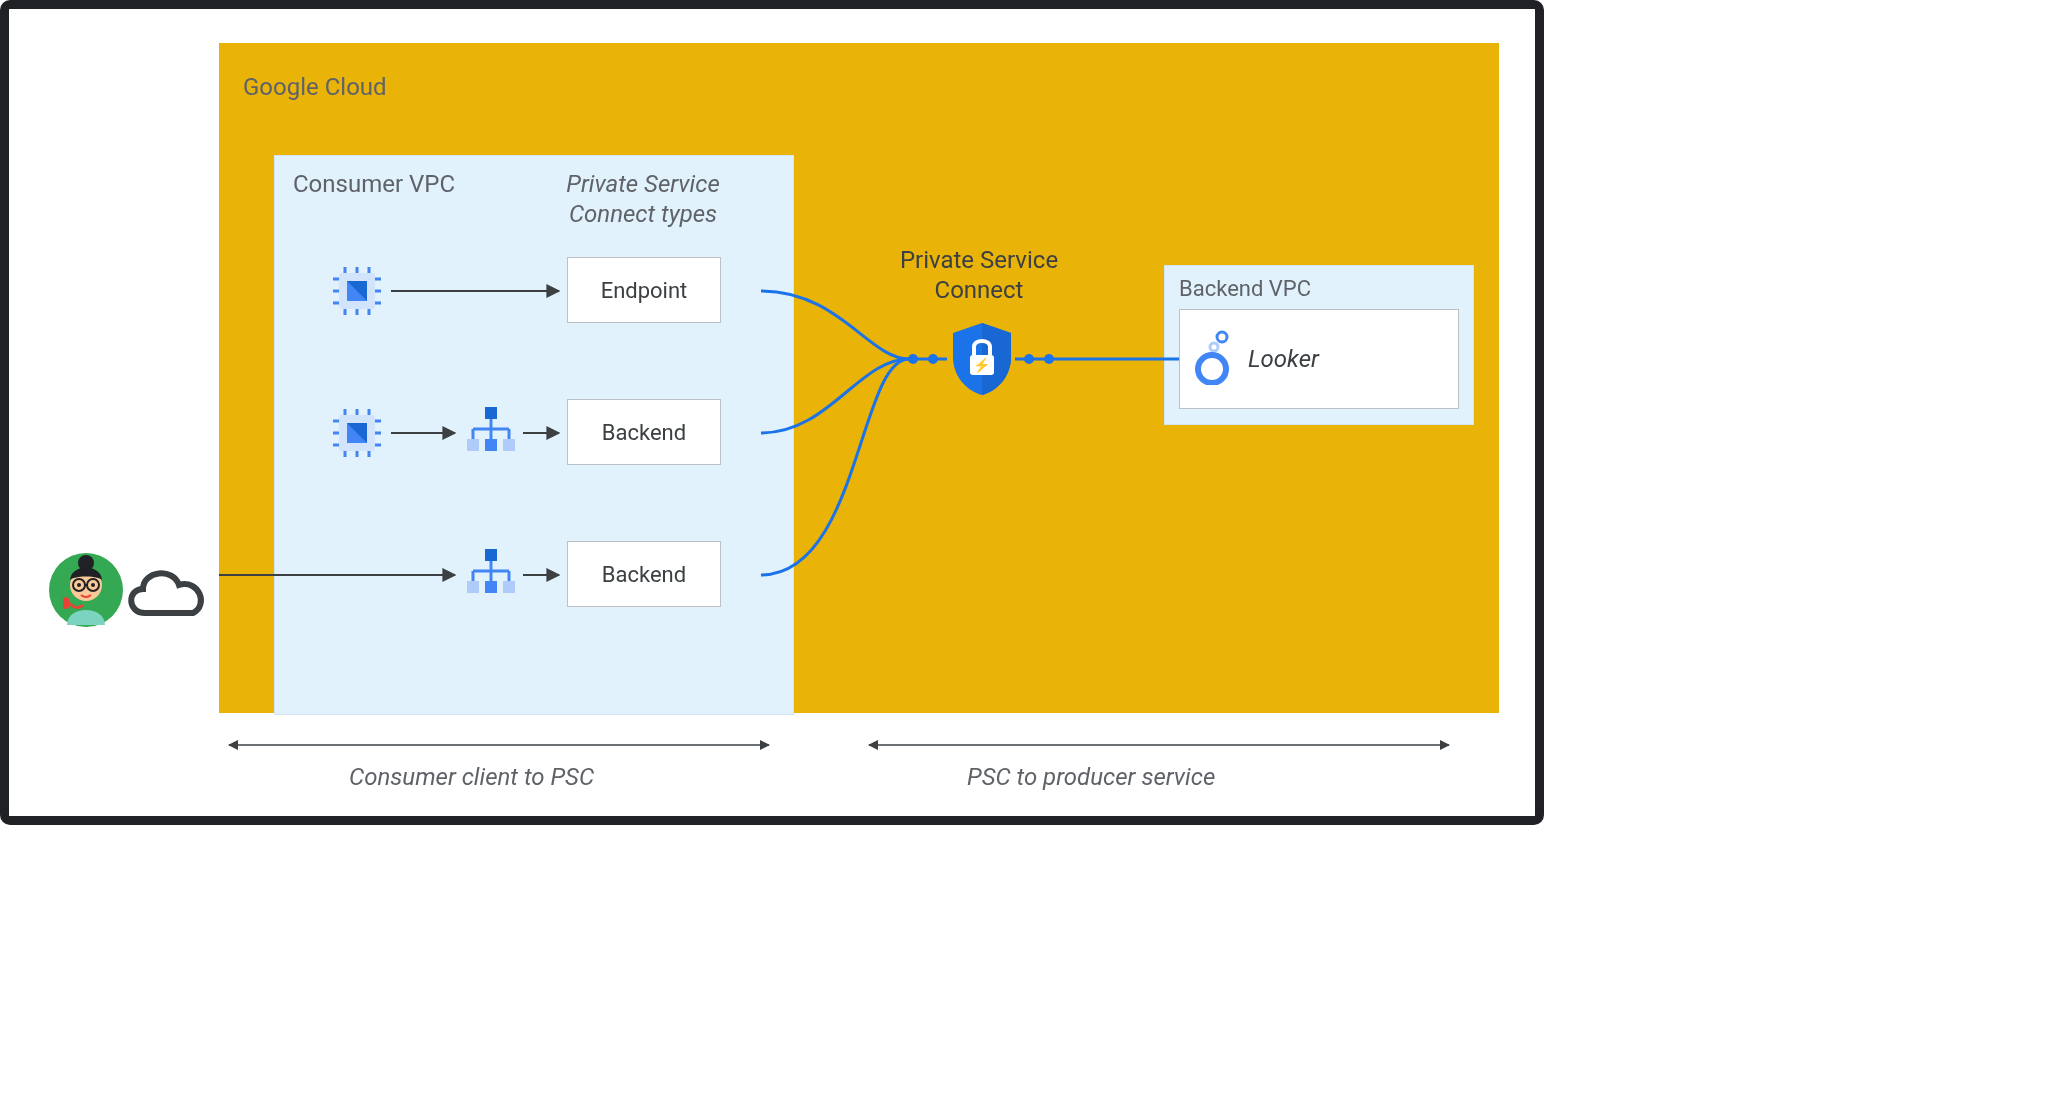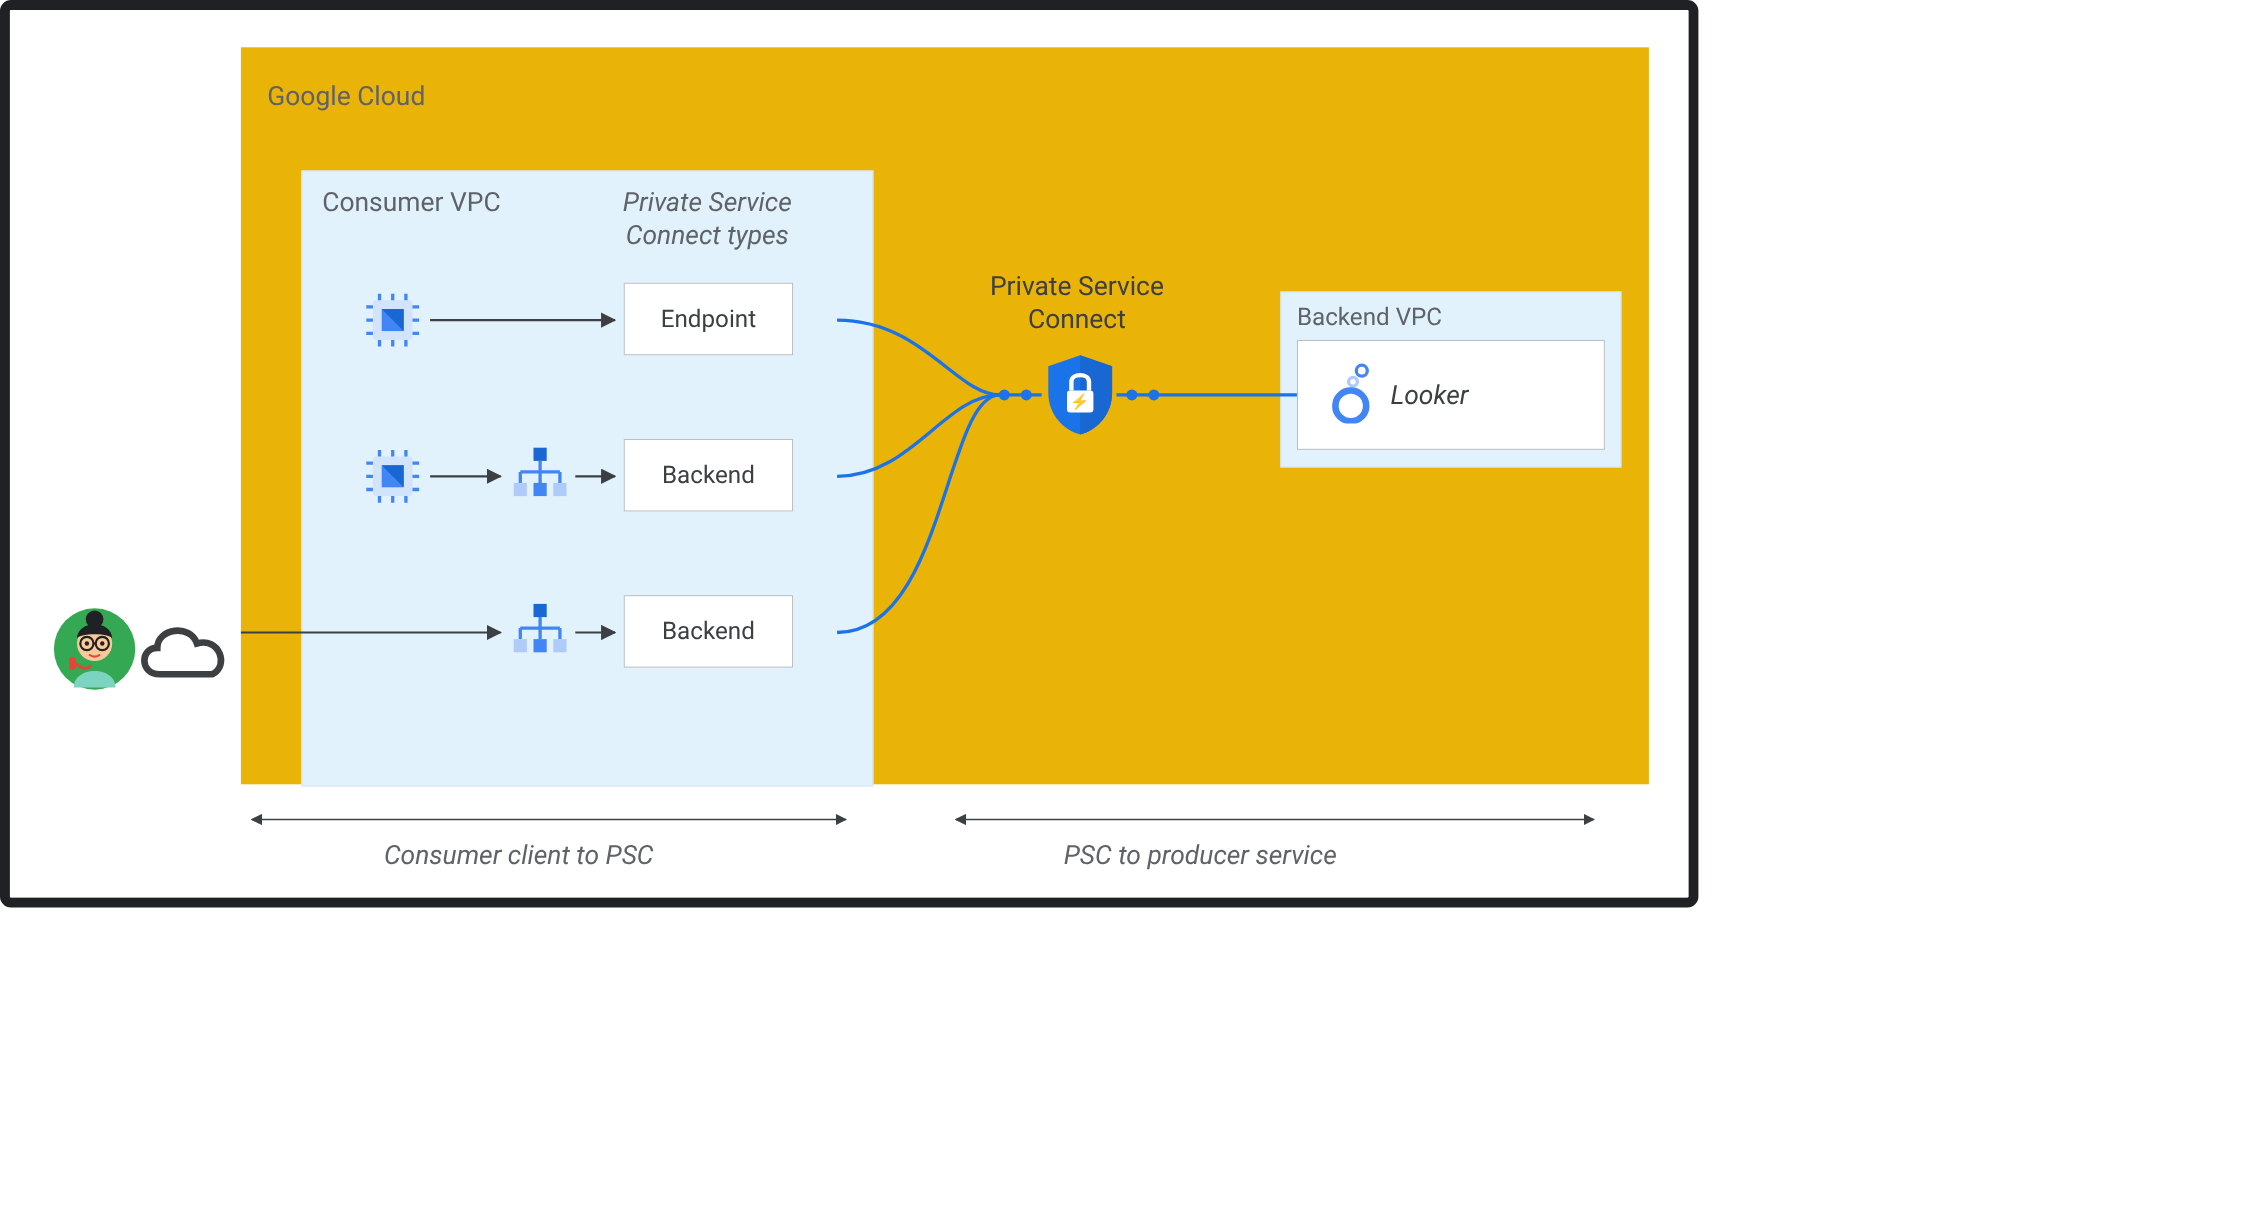--- a/index.html
+++ b/index.html
@@ -96,21 +96,21 @@
   .looker-box {
     position: absolute;
     left: 1170px;
     top: 300px;
     width: 280px;
     height: 100px;
     background: #fff;
     border: 1px solid #bdc1c6;
     display: flex;
     align-items: center;
-    padding-left: 30px;
+    padding-left: 14px;
     gap: 14px;
   }
   .looker-text {
     font-size: 24px;
     font-style: italic;
     color: #3c4043;
   }
   .psc-label {
     position: absolute;
     left: 850px;

